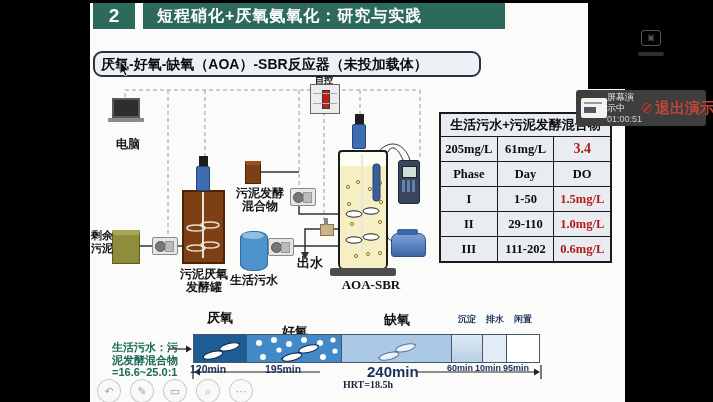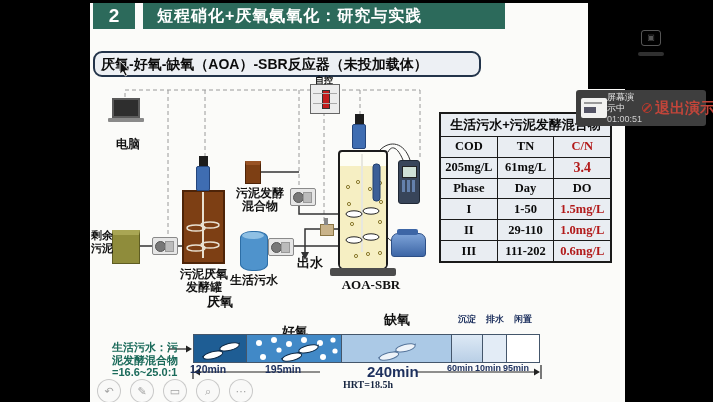--- a/index.html
+++ b/index.html
@@ -222,25 +222,20 @@
 
   <div class="meter">
     <div class="scr"></div>
     <div class="btns"></div>
   </div>
   <div class="airpump"></div>
 
   <div class="tbl">
     <div class="tbl-title">生活污水+污泥发酵混合物</div>
     <div class="trow">
-      <div class="cell">COD</div>
-      <div class="cell">TN</div>
-      <div class="cell r">C/N</div>
-    </div>
-    <div class="trow">
       <div class="cell">205mg/L</div>
       <div class="cell">61mg/L</div>
       <div class="cell r" style="font-size:14px;">3.4</div>
     </div>
     <div class="trow">
       <div class="cell">Phase</div>
       <div class="cell">Day</div>
       <div class="cell">DO</div>
     </div>
     <div class="trow">
@@ -259,21 +254,21 @@
       <div class="cell r">0.6mg/L</div>
     </div>
   </div>
 
   <div class="feed">
     <div>生活污水：污</div>
     <div>泥发酵混合物</div>
     <div>=16.6~25.0:1</div>
   </div>
 
-  <div class="phname" style="left:190px;top:293px;width:60px;font-size:13px;">厌氧</div>
+  <div class="phname" style="left:190px;top:309px;width:60px;font-size:13px;">厌氧</div>
   <div class="phdur" style="left:190px;top:323px;width:60px;font-size:10.5px;">120min</div>
   <div class="phname" style="left:265px;top:323px;width:60px;font-size:13px;">好氧</div>
   <div class="phdur" style="left:265px;top:323px;width:60px;font-size:10.5px;">195min</div>
   <div class="phname" style="left:367px;top:311px;width:60px;font-size:13px;">缺氧</div>
   <div class="phdur" style="left:367px;top:323px;width:60px;font-size:15px;">240min</div>
   <div class="phname" style="left:447px;top:313px;width:40px;font-size:9px;color:#1c2f5d;">沉淀</div>
   <div class="phdur" style="left:447px;top:323px;width:40px;font-size:9px;">60min</div>
   <div class="phname" style="left:475px;top:313px;width:40px;font-size:9px;color:#1c2f5d;">排水</div>
   <div class="phdur" style="left:475px;top:323px;width:20px;font-size:9px;">10min</div>
   <div class="phname" style="left:503px;top:313px;width:40px;font-size:9px;color:#1c2f5d;">闲置</div>

